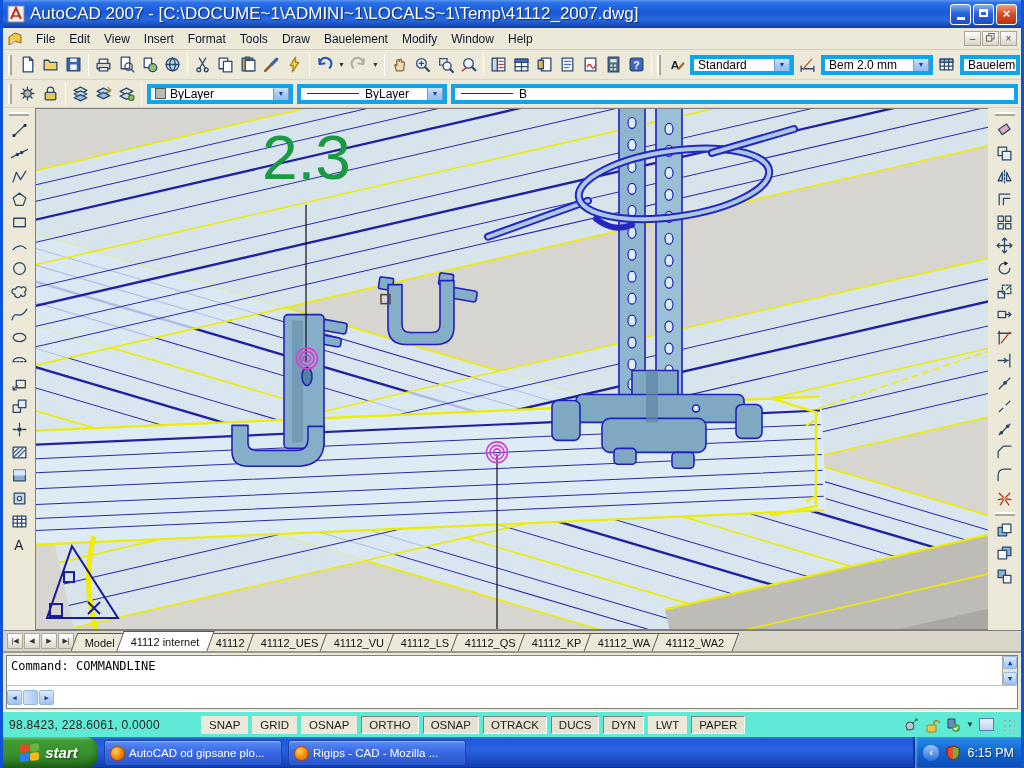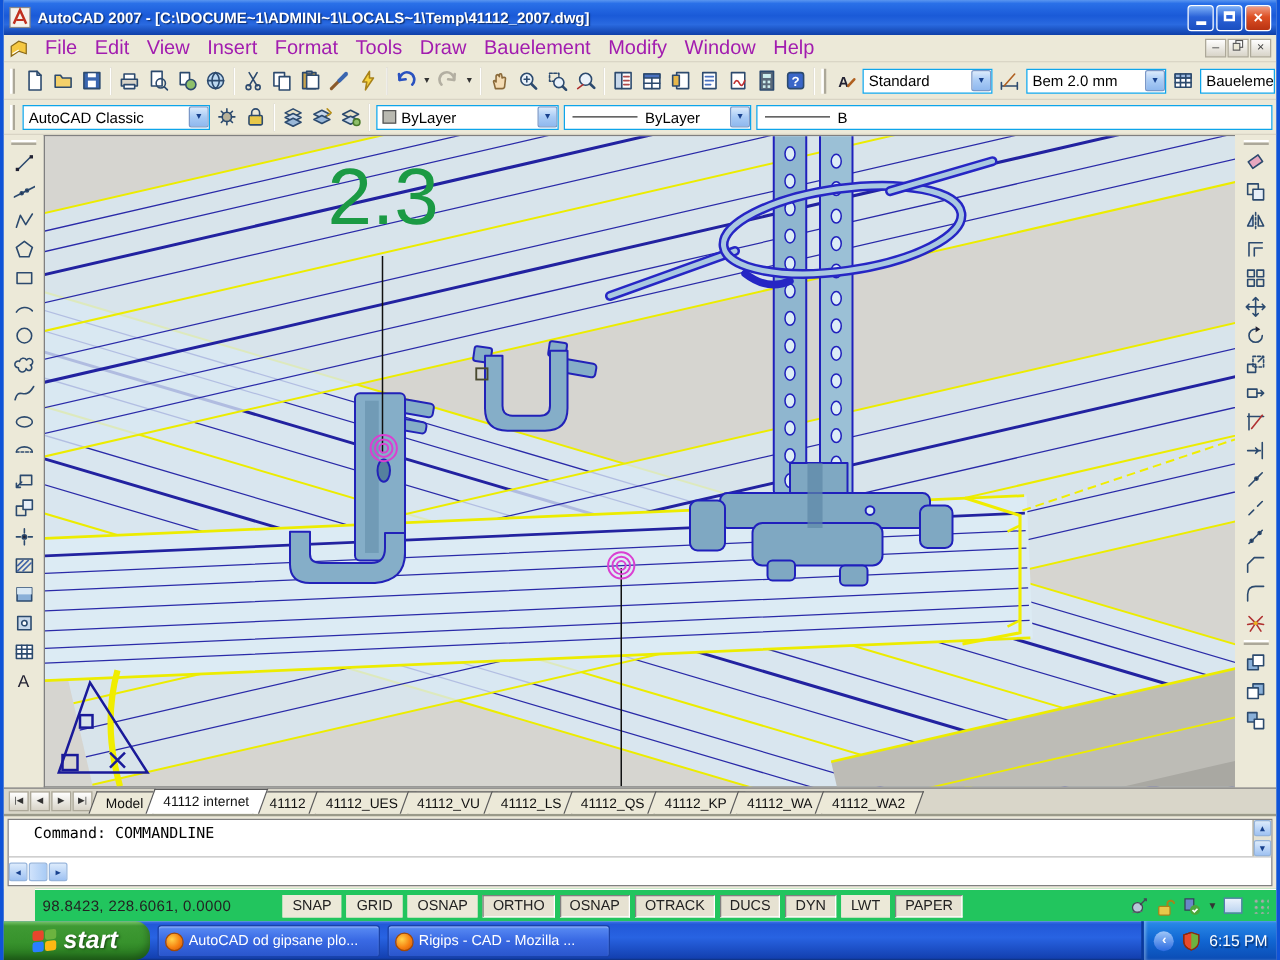--- a/index.html
+++ b/index.html
@@ -1,42 +1,42 @@
 <!DOCTYPE html>
 <html><head>
 <meta charset="utf-8">
 <style>
   *{margin:0;padding:0;box-sizing:border-box;}
   html,body{width:1024px;height:768px;overflow:hidden;font-family:"Liberation Sans",sans-serif;}
   body{background:#ece9d8;border-left:3px solid #0f53d7;border-right:3px solid #0f53d7;display:flex;flex-direction:column;}
   
   .titlebar{height:28px;background:linear-gradient(180deg,#5a96f0 0%,#2a70e8 10%,#1a5ad8 45%,#2a6ae0 70%,#0f3fa8 100%);display:flex;align-items:center;padding:0 4px;flex:0 0 auto;}
   .titlebar .ticon{width:18px;height:18px;margin-right:5px;}
-  .titlebar .ttext{color:#fff;font-weight:bold;font-size:12px;text-shadow:1px 1px 1px #0a2a66;flex:1;white-space:nowrap;overflow:hidden;}
+  .titlebar .ttext{color:#fff;font-weight:normal;font-size:17px;text-shadow:1px 1px 1px #0a2a66;flex:1;white-space:nowrap;overflow:hidden;}
   .winbtns{display:flex;gap:2px;}
   .wbtn{width:21px;height:21px;border:1px solid #fff;border-radius:3px;color:#fff;font-size:13px;line-height:18px;text-align:center;background:linear-gradient(180deg,#7fb2f8,#2a62d8 45%,#1a4ec0);font-weight:bold;cursor:default;}
   .wbtn.close{background:linear-gradient(180deg,#f0a088,#dd4f24 45%,#b83312);}
   .wbtn .ming{display:block;width:8px;height:3px;background:#fff;margin:12px auto 0;}
   .wbtn .maxg{display:block;width:9px;height:8px;border:2px solid #fff;border-top-width:3px;margin:4px auto 0;}
   
   .menubar{height:22px;background:#ece9d8;display:flex;align-items:center;padding:0 2px;border-bottom:1px solid #d4d0c0;flex:0 0 auto;}
   .menubar .dicon{width:16px;height:16px;margin:0 6px 0 2px;}
-  .mitem{font-size:16px;padding:2px 7px;color:#a21caf;cursor:default;}
+  .mitem{font-size:12px;padding:2px 7px;color:#0f172a;cursor:default;}
   .mdibtns{margin-left:auto;display:flex;gap:1px;padding-right:2px;}
   .mdib{width:17px;height:15px;border:1px solid #aca899;background:linear-gradient(#fefefe,#d8d4c8);font-size:10px;line-height:13px;text-align:center;color:#444;}
   
   .tbrow{height:30px;background:#ece9d8;display:flex;align-items:center;padding:0 3px;border-bottom:1px solid #d8d4c4;flex:0 0 auto;white-space:nowrap;}
   .tbrow2{height:28px;}
   .grip{width:4px;height:20px;border-left:2px solid #fff;border-right:2px solid #aca899;margin:0 4px 0 2px;flex:0 0 auto;}
   .sep{width:1px;height:22px;background:#aca899;border-right:1px solid #fff;margin:0 3px;flex:0 0 auto;}
   .tbi{width:23px;height:24px;display:flex;align-items:center;justify-content:center;background:transparent;border:1px solid transparent;flex:0 0 auto;cursor:default;}
   .tbi svg{width:17px;height:17px;}
   .ic{stroke:#2c4a6e;fill:none;stroke-width:1.2;stroke-linecap:round;stroke-linejoin:round;}
   .dd{width:11px;height:24px;display:flex;align-items:center;justify-content:center;font-size:7px;color:#333;flex:0 0 auto;}
-  .combo{height:20px;background:#fff;border:1px solid #0ea5e9;display:flex;align-items:center;font-size:12px;padding-left:4px;margin:0 2px;flex:0 0 auto;overflow:hidden;}
+  .combo{height:20px;background:#fff;border:4px solid #0ea5e9;display:flex;align-items:center;font-size:12px;padding-left:4px;margin:0 2px;flex:0 0 auto;overflow:hidden;}
   .combo .cval{flex:1;white-space:nowrap;overflow:hidden;}
   .carrow{width:16px;height:17px;margin-left:3px;background:linear-gradient(180deg,#dcebfc,#a9cbf5 50%,#8fb8ee);border:1px solid #7a98c8;border-radius:2px;font-size:7px;color:#18418e;display:flex;align-items:center;justify-content:center;flex:0 0 auto;}
   .lic{width:14px;height:14px;margin-right:2px;flex:0 0 auto;}
   .swatch{width:11px;height:11px;background:#b9b9b1;border:1px solid #555;margin-right:4px;flex:0 0 auto;}
   .ltline{width:52px;height:1px;background:#333;margin:0 6px 0 2px;flex:0 0 auto;}
   
   .main{flex:1;display:flex;min-height:0;}
   .vtools{width:32px;background:#ece9d8;display:flex;flex-direction:column;align-items:center;padding-top:2px;flex:0 0 auto;}
   .vtools.right{width:33px;}
   .vgrip{height:4px;width:20px;border-top:2px solid #fff;border-bottom:2px solid #aca899;margin:2px 0 3px;}
@@ -48,40 +48,40 @@
   .tabsrow{height:21px;background:#d9d6c9;display:flex;align-items:flex-end;padding-left:4px;border-top:1px solid #808080;flex:0 0 auto;}
   .tnav{display:flex;gap:1px;margin:0 6px 2px 0;}
   .tnb{width:16px;height:16px;border:1px solid #aca899;background:linear-gradient(#fff,#d8d4c8);font-size:7px;text-align:center;line-height:14px;color:#333;}
   .tab{height:18px;background:#ece9d8;border:1px solid #5a5a5a;border-bottom:none;transform:skewX(-20deg);padding:0 10px;margin-left:-6px;display:flex;align-items:center;font-size:11px;color:#111;cursor:default;}
   .tab span{transform:skewX(20deg);white-space:nowrap;}
   .tab.active{background:#fff;height:20px;z-index:2;}
   
   .cmdwrap{height:60px;border-top:2px solid #9a9a8a;background:#ece9d8;padding:2px 3px;flex:0 0 auto;}
   .cmdbox{height:100%;border:1px solid #808080;background:#fff;display:flex;flex-direction:column;font-family:"DejaVu Sans Mono","Liberation Mono",monospace;font-size:12px;}
   .cmdhist{flex:1;display:flex;border-bottom:1px solid #c0c0c0;}
-  .cmdhist .htext{flex:1;padding:3px 20px;white-space:pre;}
+  .cmdhist .htext{flex:1;padding:3px 4px;white-space:pre;}
   .vscroll{width:15px;background:#e4e2d4;border-left:1px solid #aca899;display:flex;flex-direction:column;justify-content:space-between;}
   .sbtn{height:13px;font-size:7px;text-align:center;line-height:12px;color:#18418e;background:linear-gradient(#dcebfc,#9fc2f2);border:1px solid #95b4dc;border-radius:2px;}
   .cmdin{height:22px;display:flex;align-items:center;}
   .cmdin .ptext{flex:1;padding:0 4px;white-space:pre;}
   .hscroll{display:flex;gap:1px;padding-right:2px;}
   .hsb{width:15px;height:15px;font-size:7px;text-align:center;line-height:14px;color:#18418e;background:linear-gradient(#dcebfc,#9fc2f2);border:1px solid #95b4dc;border-radius:2px;}
   .hsb.thumb{background:linear-gradient(90deg,#cfe2fb,#a9cbf5);}
   
-  .statusbar{height:26px;background:#22c55e;border-top:1px solid #fff;display:flex;align-items:center;padding:0 6px;font-size:12px;flex:0 0 auto;margin-left:25px;}
+  .statusbar{height:26px;background:#5eead4;border-top:1px solid #fff;display:flex;align-items:center;padding:0 6px;font-size:12px;flex:0 0 auto;}
   .coords{width:190px;color:#222;letter-spacing:0.3px;}
   .stg{font-size:11.5px;padding:2px 7px;margin:0 2px;border:1px solid #ece9d8;color:#222;background:#ece9d8;cursor:default;}
   .stg.on{border:1px solid #808080;border-bottom-color:#fff;border-right-color:#fff;background:#e6e2d2;}
   .strayicons{margin-left:auto;display:flex;align-items:center;gap:5px;}
   .strayicons svg{width:16px;height:16px;}
   .cleanscr{width:15px;height:13px;border:1px solid #5a7ab0;background:linear-gradient(#eaf2fc,#bcd4f0);}
   .gripdots{width:12px;height:12px;margin-left:4px;background:radial-gradient(circle at 2px 2px,#aaa 1px,transparent 1.5px) 0 0/5px 5px;}
   
   .taskbar{height:31px;background:linear-gradient(180deg,#3a77e8 0%,#2258d8 8%,#2863e2 42%,#1340b0 95%,#0c307f 100%);display:flex;align-items:stretch;flex:0 0 auto;margin:0 -3px;}
-  .startbtn{width:120px;background:linear-gradient(180deg,#7ecb6f 0%,#3f9a34 12%,#37922c 55%,#24711c 100%);border-radius:0 12px 12px 0;display:flex;align-items:center;justify-content:center;gap:5px;color:#fff;font-size:20px;font-weight:bold;font-style:italic;text-shadow:1px 1px 2px #1a4a14;box-shadow:inset -2px -3px 6px rgba(0,0,0,.25);}
+  .startbtn{width:98px;background:linear-gradient(180deg,#7ecb6f 0%,#3f9a34 12%,#37922c 55%,#24711c 100%);border-radius:0 12px 12px 0;display:flex;align-items:center;justify-content:center;gap:5px;color:#fff;font-size:15px;font-weight:bold;font-style:italic;text-shadow:1px 1px 2px #1a4a14;box-shadow:inset -2px -3px 6px rgba(0,0,0,.25);}
   .flag{width:20px;height:18px;display:grid;grid-template-columns:9px 9px;grid-template-rows:8px 8px;gap:1px;transform:skewY(-6deg);}
   .flag i{border-radius:2px;}
   .task{width:178px;margin:3px 0 2px 6px;background:linear-gradient(180deg,#5a8cf4,#3a6ae4 45%,#2a56cc);border:1px solid #1a42a8;border-radius:3px;display:flex;align-items:center;padding:0 5px;gap:4px;color:#fff;font-size:11.5px;overflow:hidden;box-shadow:inset 0 1px 1px rgba(255,255,255,.4);}
   .task.active{background:linear-gradient(180deg,#1c3c94,#1a3a8e);box-shadow:inset 1px 1px 3px rgba(0,0,0,.5);}
   .task .tlabel{white-space:nowrap;overflow:hidden;}
   .ffico{width:15px;height:15px;border-radius:50%;background:radial-gradient(circle at 35% 35%,#ffd24a,#f78211 55%,#c9570a);flex:0 0 auto;border:1px solid #a34a08;}
   .acico{width:14px;height:14px;background:#fff;border:1px solid #888;flex:0 0 auto;display:flex;align-items:center;justify-content:center;}
   .tray{margin-left:auto;background:linear-gradient(180deg,#2a8ae8,#1166d2 50%,#0b4cb4);border-left:2px solid #0a3a9a;box-shadow:inset 2px 0 2px rgba(255,255,255,.3);display:flex;align-items:center;padding:0 10px 0 8px;gap:6px;}
   .chev{width:16px;height:16px;border-radius:50%;background:linear-gradient(#9ec6f8,#2a6ae0);color:#fff;font-size:11px;line-height:14px;text-align:center;font-weight:bold;}
   .clock{color:#fff;font-size:12.5px;text-shadow:1px 1px 1px #08306e;}
@@ -332,24 +332,20 @@
         <path d="M2,6 h12 M2,9.5 h12 M6,3 v10 M10,3 v10"></path>
       </svg>
     </div>
   <div class="combo" style="flex:1;min-width:60px;margin-right:0">
       <span class="cval">Bauelement</span>
     </div>
 </div>
 
 <div class="tbrow tbrow2">
   <div class="grip"></div>
-  <div class="combo" style="width:150px">
-      <span class="cval">AutoCAD Classic</span>
-      <span class="carrow">▼</span>
-    </div>
   <div class="tbi">
       <svg class="ic" viewBox="0 0 16 16">
         <circle cx="8" cy="8" r="3.5" fill="#b8b29a"></circle>
         <path d="M8,2 v2.5 M8,11.5 v2.5 M2,8 h2.5 M11.5,8 h2.5 M3.8,3.8 l1.8,1.8 M10.4,10.4 l1.8,1.8 M12.2,3.8 l-1.8,1.8 M5.6,10.4 l-1.8,1.8"></path>
       </svg>
     </div>
   <div class="tbi">
       <svg class="ic" viewBox="0 0 16 16">
         <rect x="3" y="7" width="10" height="7" rx="1" fill="#e8c84a"></rect>
         <path d="M5,7 V5 a3,3 0 0 1 6,0 V7"></path>

